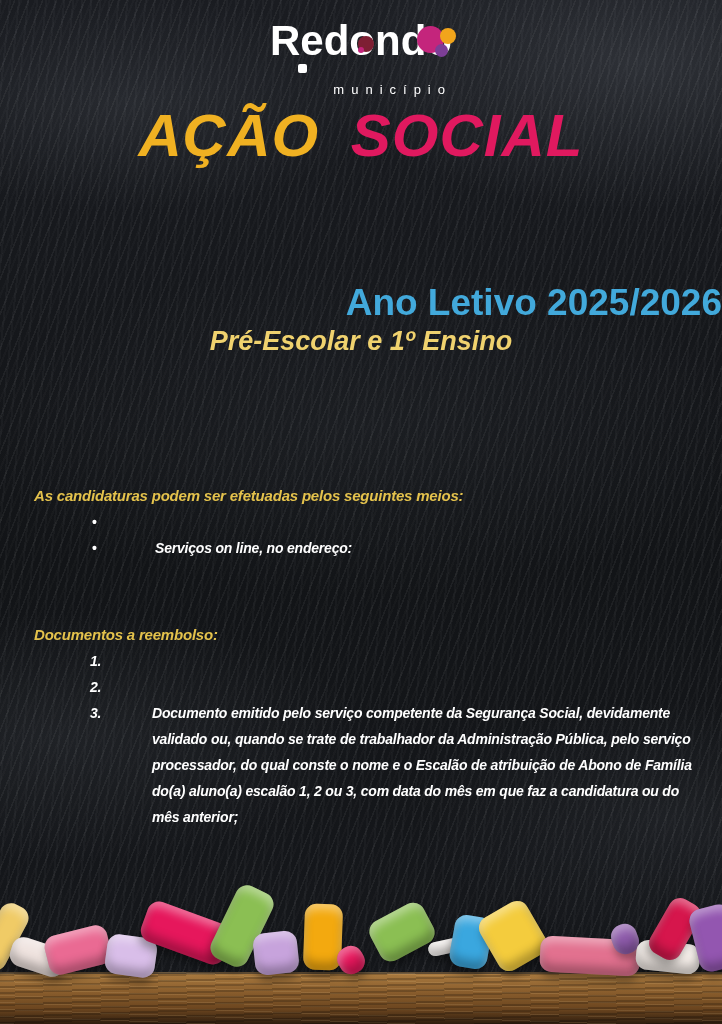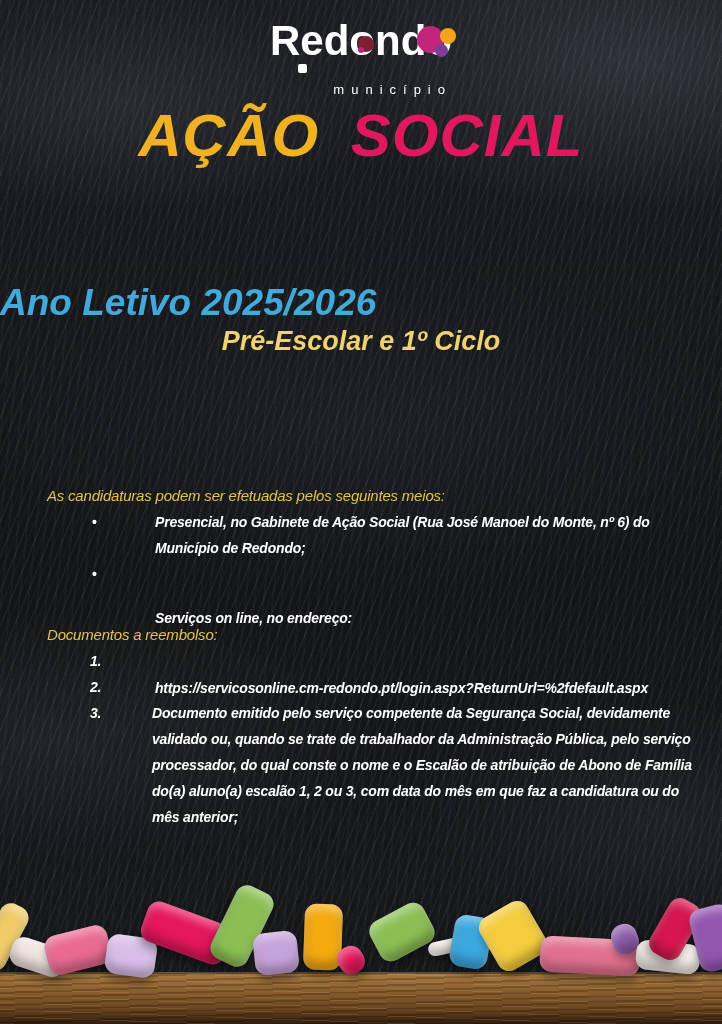--- a/index.html
+++ b/index.html
@@ -37,38 +37,38 @@
     display:block;color:#fff;font-size:13px;letter-spacing:7px;
     margin-top:20px;padding-left:58px;text-align:right;
   }
   
   .headline{position:absolute;left:0;right:0;text-align:center;
     font-style:italic;font-weight:bold;line-height:1;white-space:nowrap;}
   .headline-1{top:106px;font-size:60px;letter-spacing:1px;}
   .word-yellow{color:#f0b122;}
   .word-pink{color:#e0195f;margin-left:14px;}
   .headline-2{top:190px;font-size:91px;color:#ffffff;letter-spacing:2px;}
-  .sub-year{position:absolute;top:282px;left:0;right:0;text-align:left;
-    font-style:italic;font-weight:bold;font-size:37px;color:#42a9db;}
+  .sub-year{position:absolute;top:282px;left:0;right:0;text-align:right;
+    font-weight:bold;font-size:37px;color:#42a9db;}
   .sub-levels{position:absolute;top:326px;left:0;right:0;text-align:center;
     font-style:italic;font-weight:bold;font-size:27px;color:#f0d26e;}
   
   .bodytext{color:#fff;font-style:italic;font-weight:bold;
     font-size:14px;letter-spacing:-0.2px;}
   .intro{position:absolute;top:397px;left:30px;width:668px;line-height:27px;}
   .section{position:absolute;left:30px;width:668px;}
   .sec-meios{top:487px;}
   .sec-docs{top:626px;}
-  .sec-heading{color:#e4c24c;font-style:italic;font-weight:normal;
-    font-size:15px;letter-spacing:-0.2px;margin:0 0 5px 17px;}
+  .sec-heading{color:#e4c24c;font-style:italic;font-weight:bold;
+    font-size:15px;letter-spacing:-0.2px;margin:0 0 5px 4px;}
   .row{display:grid;grid-template-columns:125px 1fr;line-height:26px;}
   .row .marker{padding-left:62px;color:#fff;font-style:normal;}
   .rows-docs .row{grid-template-columns:122px 1fr;}
   .rows-docs .marker{padding-left:60px;font-style:italic;font-weight:bold;}
-  .line{display:block;margin-top:44px;}
+  .line{display:block;}
   
   .chalk-scene{position:absolute;left:0;bottom:0;width:722px;height:140px;}
   .wood{
     position:absolute;left:0;bottom:0;width:100%;height:50px;
     border-top:2px solid rgba(255,230,180,.22);
     background-image:
       repeating-linear-gradient(178deg, rgba(0,0,0,.20) 0 2px, rgba(0,0,0,0) 2px 6px),
       repeating-linear-gradient(2deg, rgba(255,220,160,.12) 0 1px, rgba(0,0,0,0) 1px 7px),
       linear-gradient(180deg, #a8793f 0%, #8a5e2d 35%, #6b451f 70%, #2e1d0e 100%);
   }
@@ -96,35 +96,33 @@
       <span class="logo-subtitle">município</span>
     </div>
   </div>
 
   <div class="headline headline-1">
     <span class="word-yellow">AÇÃO</span>
     <span class="word-pink">SOCIAL</span>
   </div>
 
   <div class="sub-year">Ano Letivo 2025/2026</div>
-  <div class="sub-levels">Pré-Escolar e 1º Ciclo</div>
+  <div class="sub-levels">Pré-Escolar e 1º Ensino</div>
 
 
   <div class="section sec-meios">
     <h2 class="sec-heading">As candidaturas podem ser efetuadas pelos seguintes meios:</h2>
     <div class="rows">
       <div class="row bodytext">
         <span class="marker">•</span>
-        <span>Presencial, no Gabinete de Ação Social (Rua José Manoel do Monte, nº 6) do Município de Redondo;</span>
       </div>
       <div class="row bodytext">
         <span class="marker">•</span>
         <span>
           <span class="line">Serviços on line, no endereço:</span>
-          <span class="line">https://servicosonline.cm-redondo.pt/login.aspx?ReturnUrl=%2fdefault.aspx</span>
         </span>
       </div>
     </div>
   </div>
 
   <div class="section sec-docs">
     <h2 class="sec-heading">Documentos a reembolso:</h2>
     <div class="rows rows-docs">
       <div class="row bodytext">
         <span class="marker">1.</span>

